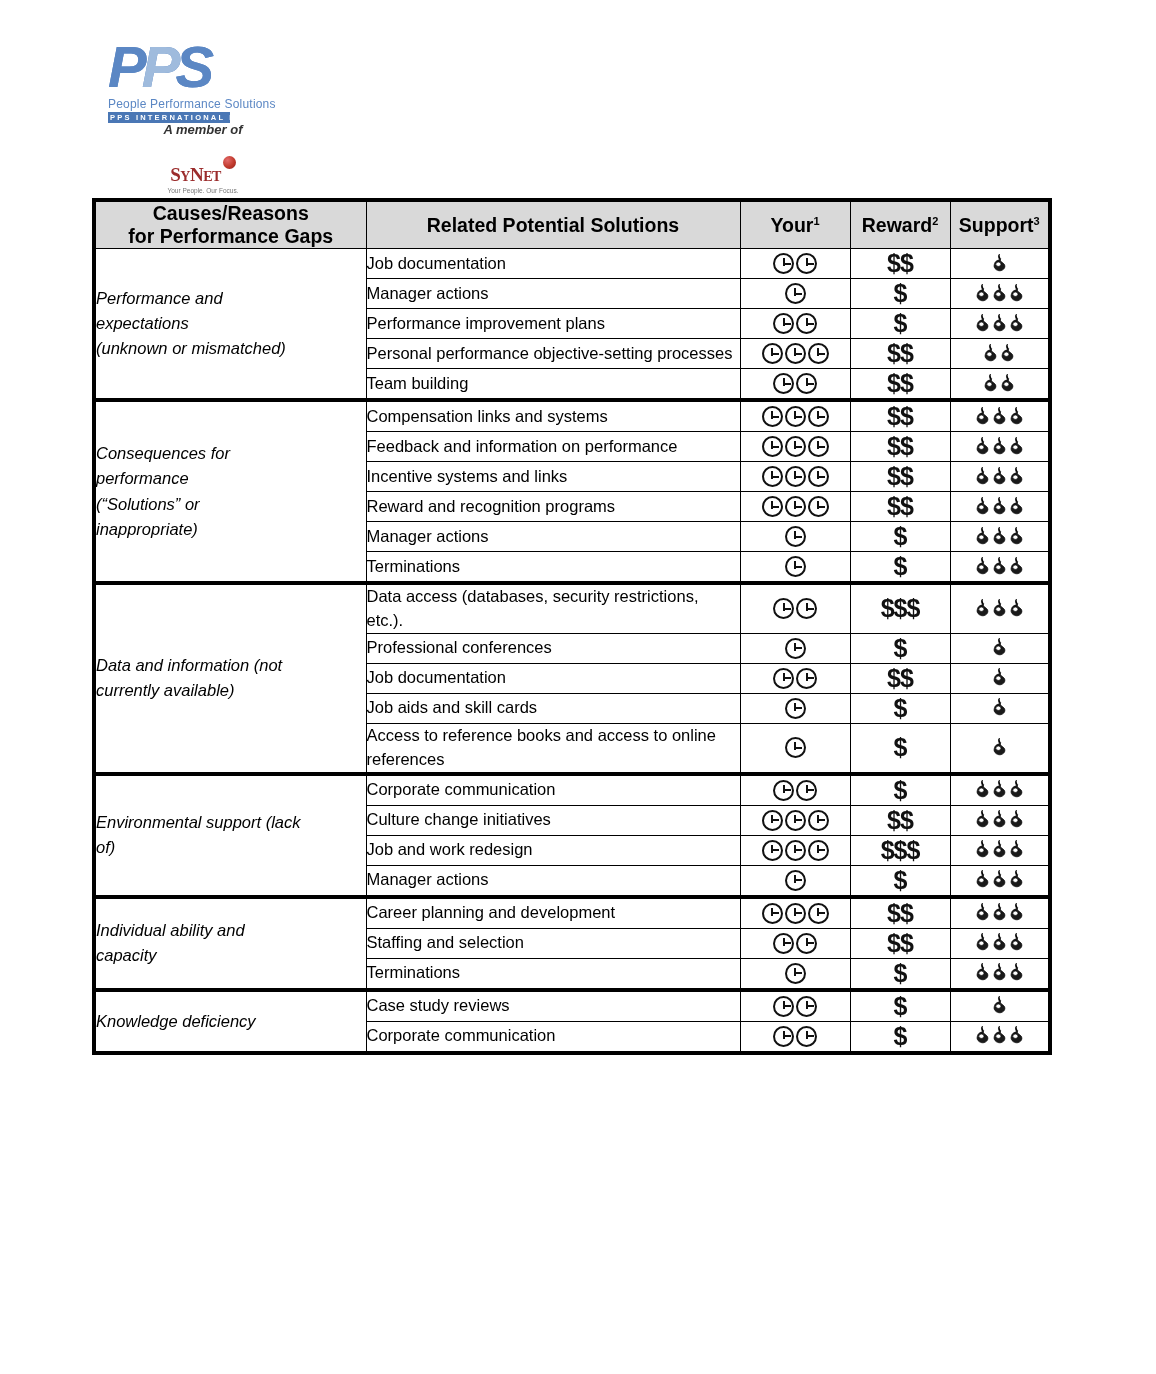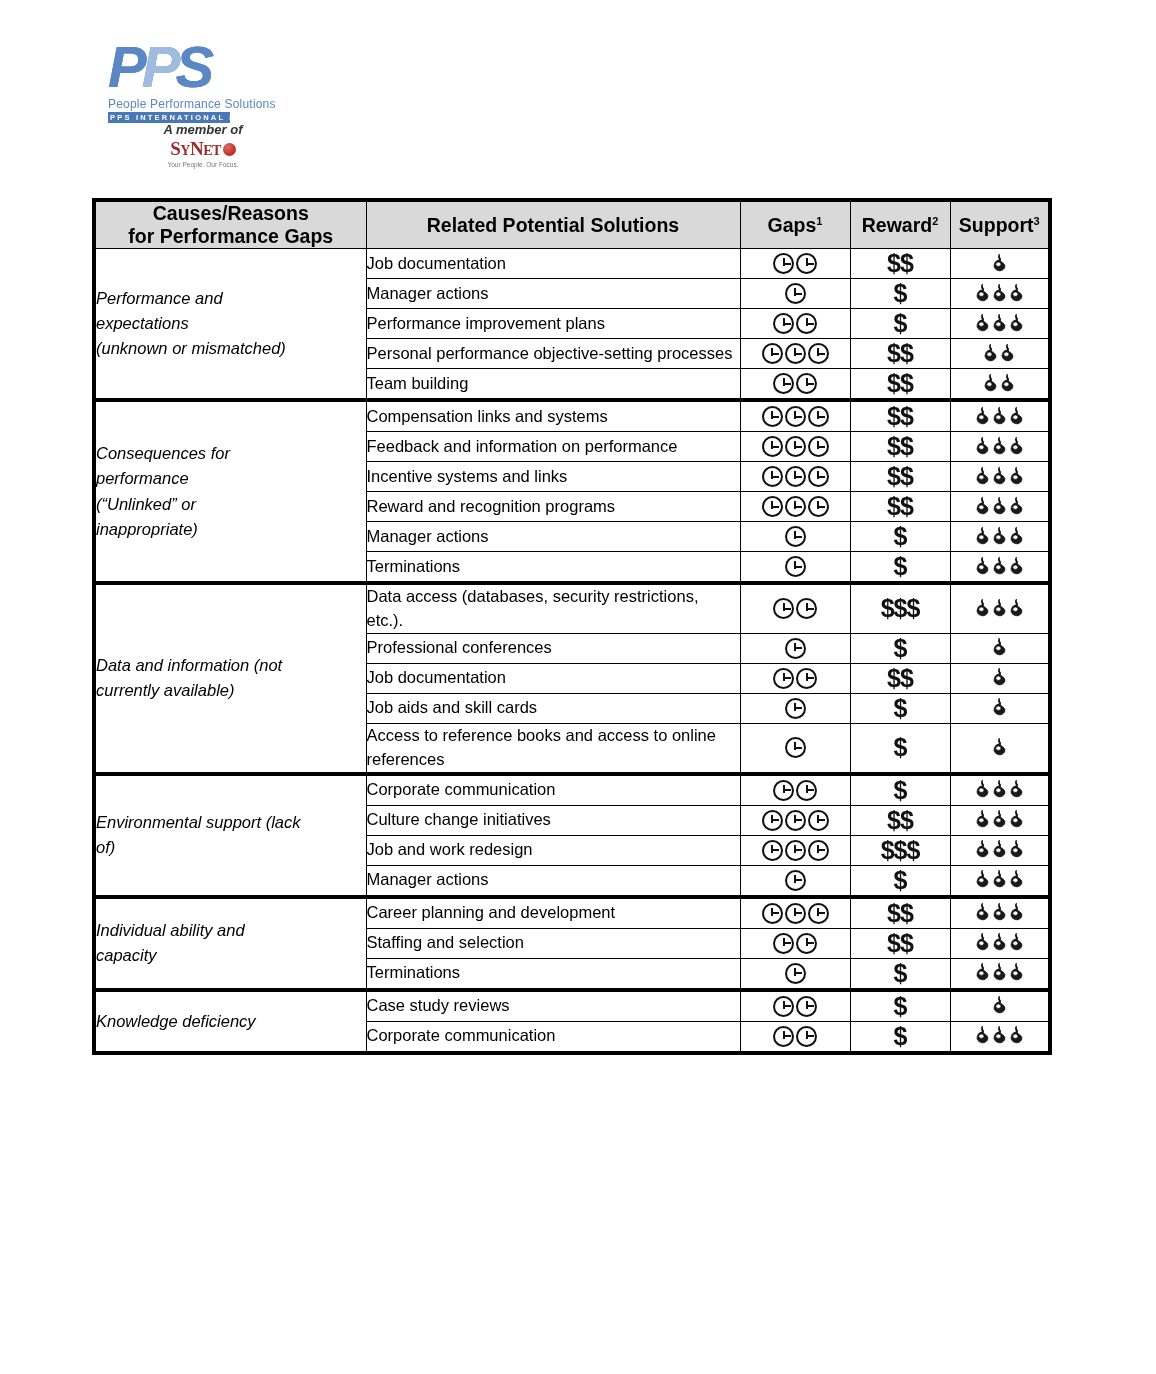--- a/index.html
+++ b/index.html
@@ -33,21 +33,21 @@
     background:#4a77b5; color:#ffffff; font-size:7.5px;
     font-weight:bold; letter-spacing:2.2px;
     padding:1px 2px 1px 2px; width:122px; margin-top:1px;
     white-space:nowrap; overflow:hidden;
   }
   .member-block { position:absolute; left:158px; top:122px; text-align:center; width:90px; }
   .member-of { font-size:13px; font-style:italic; font-weight:bold; color:#333; }
   .synet-row { display:flex; align-items:center; justify-content:center; gap:2px; margin-top:1px; }
   .synet-word {
     font-family:"Liberation Serif", serif;
-    font-size:19px; font-weight:bold; color:#9b2c2c; letter-spacing:-0.5px;
+    font-size:19px; font-weight:bold; color:#9b2c2c; letter-spacing:-0.5px;margin-top:26px;
   }
   .synet-word .sm { font-size:14px; }
   .synet-globe {
     width:13px; height:13px; border-radius:50%;
     background: radial-gradient(circle at 35% 32%, #e36a6a 0%, #c0392b 55%, #8e2020 100%);
     display:inline-block;
   }
   .synet-sub { font-size:6.5px; color:#777; margin-top:1px; white-space:nowrap; }
 
   .doc-title {
@@ -171,21 +171,21 @@
           <col class="c-funds">
           <col class="c-support">
       </colgroup>
       <thead>
         <tr>
           <th class="hdr-cause">
             <span>Causes/Reasons</span><br>
             <span>for Performance Gaps</span>
           </th>
           <th>Related Potential Solutions</th>
-          <th><span>Gaps</span><sup>1</sup></th>
+          <th><span>Your</span><sup>1</sup></th>
           <th><span>Reward</span><sup>2</sup></th>
           <th><span>Support</span><sup>3</sup></th>
         </tr>
       </thead>
       <tbody id="tbody">
           <tr>
             <td class="cause" rowspan="5" style="border-bottom: 4px solid rgb(0, 0, 0);"><span>Performance and</span><br><span>expectations</span><br><span>(unknown or mismatched)</span></td>
             <td class="sol">Job documentation</td>
             <td class="sym"><span class="ic clock"></span><span class="ic clock"></span></td>
             <td class="sym"><span class="dollar">$$</span></td>
@@ -253,21 +253,21 @@
                   <path d="M7.6 1.2 C7.2 3.2 7.9 4.6 8.6 5.6 L7.0 6.2 C5.2 6.9 4.0 8.0 3.6 9.4 L3.2 10.9 C2.9 12.2 3.2 13.5 4.1 14.6 C5.4 16.2 7.6 17.1 9.7 16.7 C11.8 16.3 13.4 14.9 13.8 13.1 C14.1 11.6 13.5 10.2 12.3 9.3 L10.3 7.8 C9.6 7.3 9.3 6.7 9.4 6.1 L9.7 4.4" fill="#1a1a1a" stroke="#000" stroke-width="0.7"></path>
                   <path d="M8.3 0.4 C8.0 1.6 8.1 2.9 8.7 4.1" fill="none" stroke="#000" stroke-width="1.1" stroke-linecap="round"></path>
                   <ellipse cx="7.4" cy="10.2" rx="2.6" ry="2.2" fill="#ffffff" stroke="#000" stroke-width="0.7"></ellipse>
                 </svg></span><span class="ic"><svg class="hand" viewBox="0 0 17 20" xmlns="http://www.w3.org/2000/svg">
                   <path d="M7.6 1.2 C7.2 3.2 7.9 4.6 8.6 5.6 L7.0 6.2 C5.2 6.9 4.0 8.0 3.6 9.4 L3.2 10.9 C2.9 12.2 3.2 13.5 4.1 14.6 C5.4 16.2 7.6 17.1 9.7 16.7 C11.8 16.3 13.4 14.9 13.8 13.1 C14.1 11.6 13.5 10.2 12.3 9.3 L10.3 7.8 C9.6 7.3 9.3 6.7 9.4 6.1 L9.7 4.4" fill="#1a1a1a" stroke="#000" stroke-width="0.7"></path>
                   <path d="M8.3 0.4 C8.0 1.6 8.1 2.9 8.7 4.1" fill="none" stroke="#000" stroke-width="1.1" stroke-linecap="round"></path>
                   <ellipse cx="7.4" cy="10.2" rx="2.6" ry="2.2" fill="#ffffff" stroke="#000" stroke-width="0.7"></ellipse>
                 </svg></span></td>
           </tr>
           <tr>
-            <td class="cause" rowspan="6" style="border-bottom: 4px solid rgb(0, 0, 0);"><span>Consequences for</span><br><span>performance</span><br><span>(“Unlinked” or</span><br><span>inappropriate)</span></td>
+            <td class="cause" rowspan="6" style="border-bottom: 4px solid rgb(0, 0, 0);"><span>Consequences for</span><br><span>performance</span><br><span>(“Solutions” or</span><br><span>inappropriate)</span></td>
             <td class="sol">Compensation links and systems</td>
             <td class="sym"><span class="ic clock"></span><span class="ic clock"></span><span class="ic clock"></span></td>
             <td class="sym"><span class="dollar">$$</span></td>
             <td class="sym"><span class="ic"><svg class="hand" viewBox="0 0 17 20" xmlns="http://www.w3.org/2000/svg">
                   <path d="M7.6 1.2 C7.2 3.2 7.9 4.6 8.6 5.6 L7.0 6.2 C5.2 6.9 4.0 8.0 3.6 9.4 L3.2 10.9 C2.9 12.2 3.2 13.5 4.1 14.6 C5.4 16.2 7.6 17.1 9.7 16.7 C11.8 16.3 13.4 14.9 13.8 13.1 C14.1 11.6 13.5 10.2 12.3 9.3 L10.3 7.8 C9.6 7.3 9.3 6.7 9.4 6.1 L9.7 4.4" fill="#1a1a1a" stroke="#000" stroke-width="0.7"></path>
                   <path d="M8.3 0.4 C8.0 1.6 8.1 2.9 8.7 4.1" fill="none" stroke="#000" stroke-width="1.1" stroke-linecap="round"></path>
                   <ellipse cx="7.4" cy="10.2" rx="2.6" ry="2.2" fill="#ffffff" stroke="#000" stroke-width="0.7"></ellipse>
                 </svg></span><span class="ic"><svg class="hand" viewBox="0 0 17 20" xmlns="http://www.w3.org/2000/svg">
                   <path d="M7.6 1.2 C7.2 3.2 7.9 4.6 8.6 5.6 L7.0 6.2 C5.2 6.9 4.0 8.0 3.6 9.4 L3.2 10.9 C2.9 12.2 3.2 13.5 4.1 14.6 C5.4 16.2 7.6 17.1 9.7 16.7 C11.8 16.3 13.4 14.9 13.8 13.1 C14.1 11.6 13.5 10.2 12.3 9.3 L10.3 7.8 C9.6 7.3 9.3 6.7 9.4 6.1 L9.7 4.4" fill="#1a1a1a" stroke="#000" stroke-width="0.7"></path>
                   <path d="M8.3 0.4 C8.0 1.6 8.1 2.9 8.7 4.1" fill="none" stroke="#000" stroke-width="1.1" stroke-linecap="round"></path>

